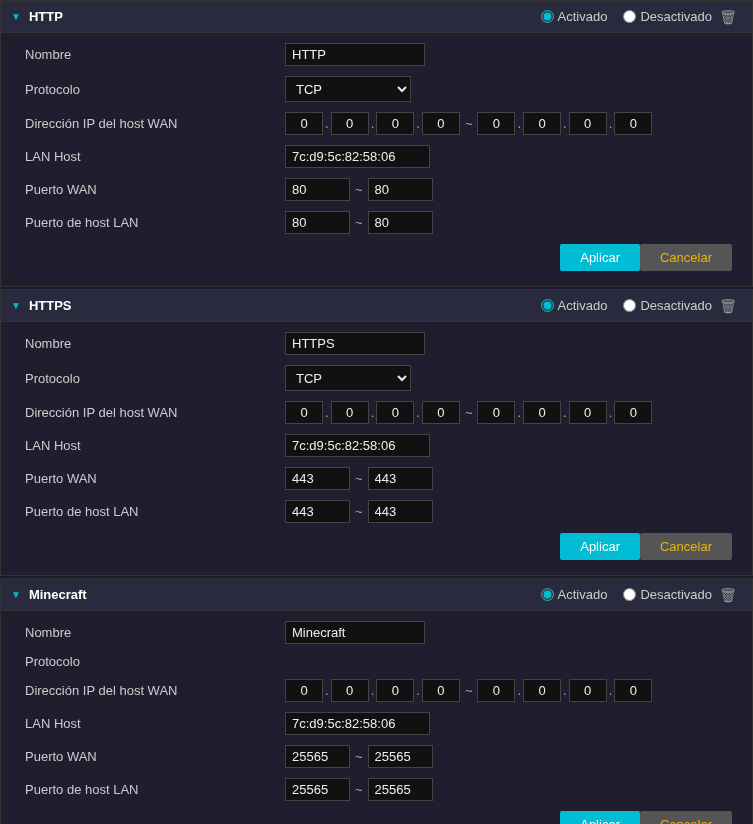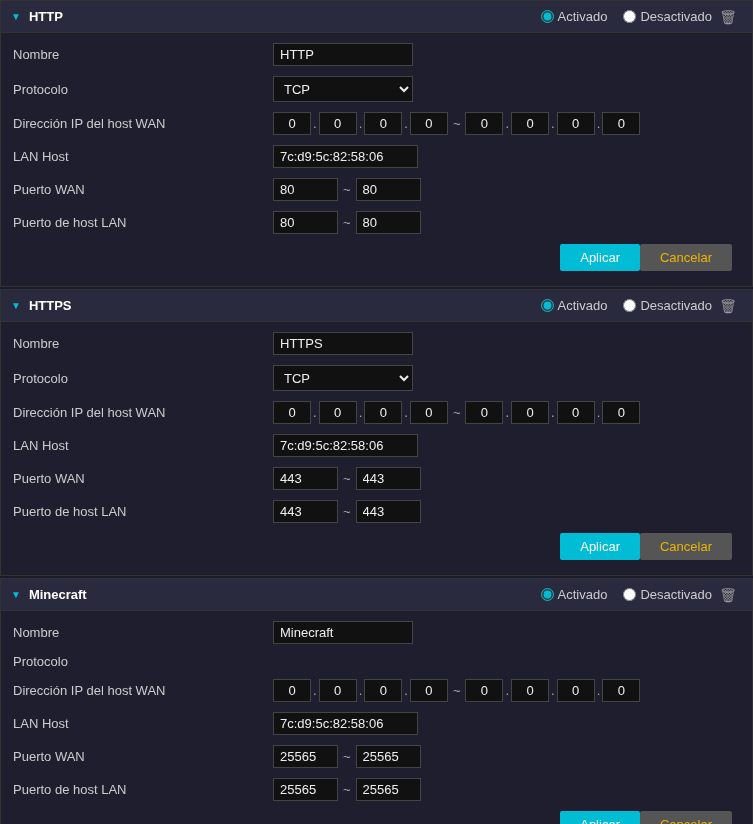--- a/index.html
+++ b/index.html
@@ -66,21 +66,21 @@
       transform: translateY(-50%);
       background: none;
       border: none;
       color: #999;
       cursor: pointer;
       font-size: 14px;
       padding: 2px 5px;
     }
 
     .section-body {
-      padding: 10px 20px 15px 12px;
+      padding: 10px 20px 15px 24px;
     }
 
     .form-row {
       display: flex;
       align-items: center;
       margin-bottom: 10px;
     }
 
     .form-label {
       width: 260px;
@@ -97,21 +97,21 @@
     input[type="text"], select {
       background: #111;
       border: 1px solid #444;
       color: #eee;
       padding: 3px 6px;
       font-size: 13px;
       outline: none;
     }
 
     .name-input { width: 140px; }
-    .protocol-select { width: 140px; height: 26px; }
+    .protocol-select { width: 126px; height: 26px; }
     .lan-host-input { width: 145px; }
     .port-input { width: 65px; }
     .tilde { margin: 0 5px; color: #aaa; }
 
     .ip-group {
       display: flex;
       align-items: center;
       gap: 0;
     }
 

